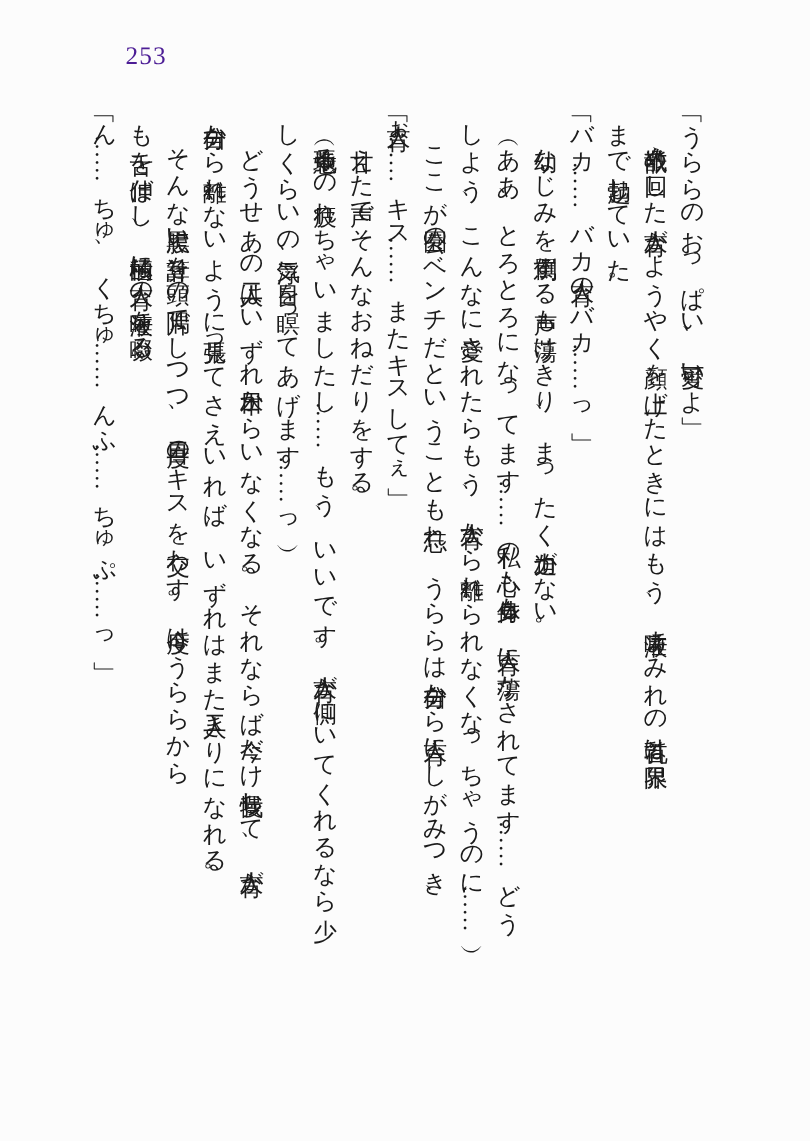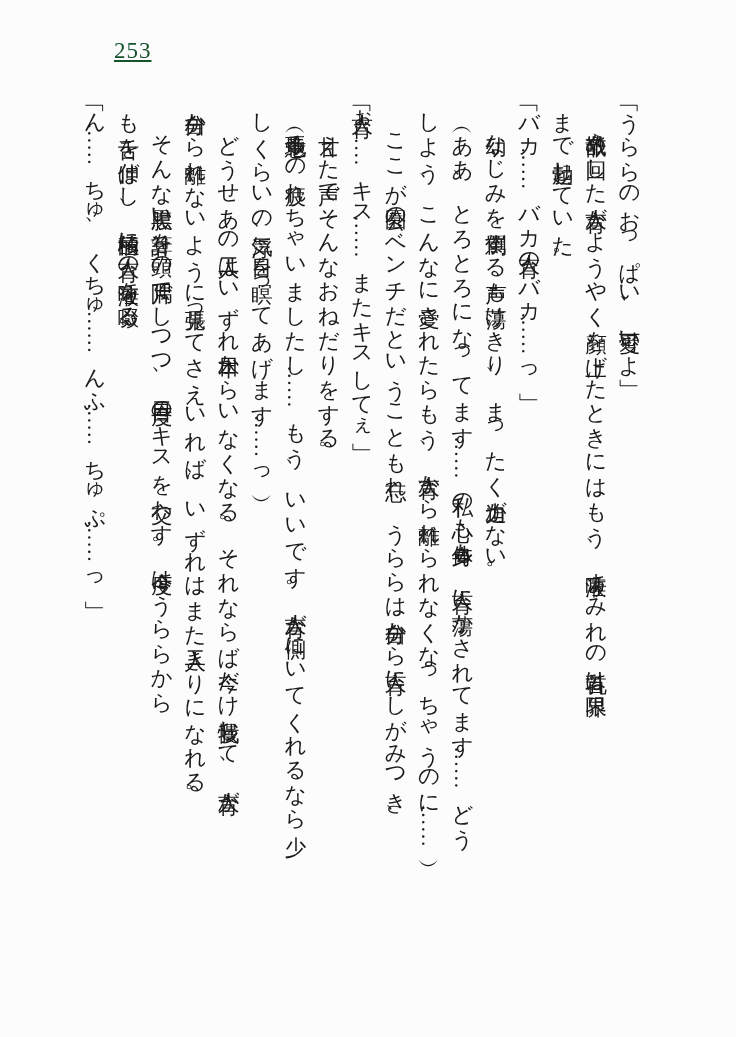--- a/index.html
+++ b/index.html
@@ -19,22 +19,21 @@
     width: 736px;
     height: 1037px;
     background: var(--bg);
   }
   .page-number {
     position: absolute;
     left: 114px;
     top: 38px;
     font-size: 23px;
     letter-spacing: 1px;
-    color: #14532d;
-    text-decoration: underline;
+    color: #4c1d95;
   }
   .text-block {
     position: absolute;
     top: 98px;
     right: 91px;
     width: 568px;
     height: 882px;
     writing-mode: vertical-rl;
     text-orientation: mixed;
     font-size: 21.5px;

